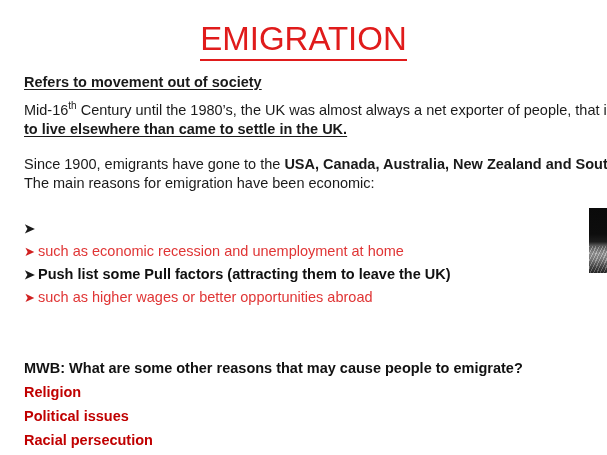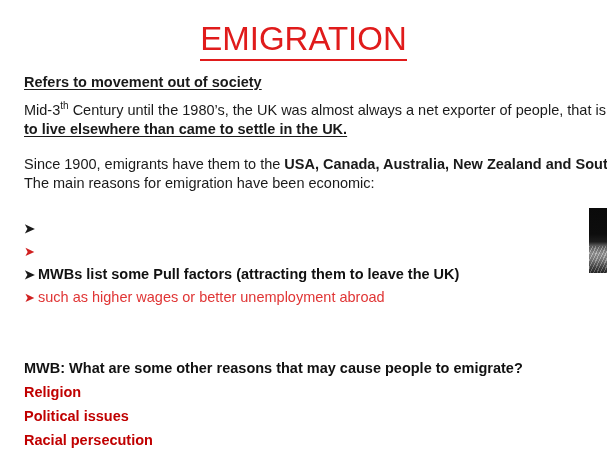--- a/index.html
+++ b/index.html
@@ -164,48 +164,49 @@
   <div class="title-wrap">
     <span class="slide-title">EMIGRATION</span>
   </div>
 
   <div class="body-block">
 
     <div class="line b-u">Refers to movement out of society</div>
 
     <div class="spacer-sm"></div>
 
-    <div class="line"><span>Mid-3</span><sup>th</sup><span> Century until the 1980’s, the UK was almost always a net exporter of people, that is more people left the UK</span></div>
+    <div class="line"><span>Mid-16</span><sup>th</sup><span> Century until the 1980’s, the UK was almost always a net exporter of people, that is more people left the UK</span></div>
 
     <div class="line b-u">to live elsewhere than came to settle in the UK.</div>
 
     <div class="spacer-md"></div>
 
-    <div class="line"><span> Since 1900, emigrants have them to the </span><span class="bold">USA, Canada, Australia, New Zealand and South Africa.</span></div>
+    <div class="line"><span> Since 1900, emigrants have gone to the </span><span class="bold">USA, Canada, Australia, New Zealand and South Africa.</span></div>
 
     <div class="line">The main reasons for emigration have been economic:</div>
 
     <div class="spacer-lg"></div>
 
     <div class="bullet-line bullet-black">
       <span class="arrow">➤</span>
     </div>
 
     <div class="bullet-line bullet-red">
       <span class="arrow">➤</span>
+      <span>such as economic recession and unemployment at home</span>
     </div>
 
     <div class="bullet-line bullet-black">
       <span class="arrow">➤</span>
-      <span>MWBs list some Pull factors  (attracting them to leave the UK)</span>
+      <span>Push list some Pull factors  (attracting them to leave the UK)</span>
     </div>
 
     <div class="bullet-line bullet-red">
       <span class="arrow">➤</span>
-      <span>such as higher wages or better unemployment abroad</span>
+      <span>such as higher wages or better opportunities abroad</span>
     </div>
 
   </div>
 
   <div class="mwb-block">
     <div class="mwb-q">MWB: What are some other reasons that may cause people to emigrate?</div>
     <div class="mwb-a">Religion</div>
     <div class="mwb-a">Political issues</div>
     <div class="mwb-a">Racial persecution</div>
   </div>

